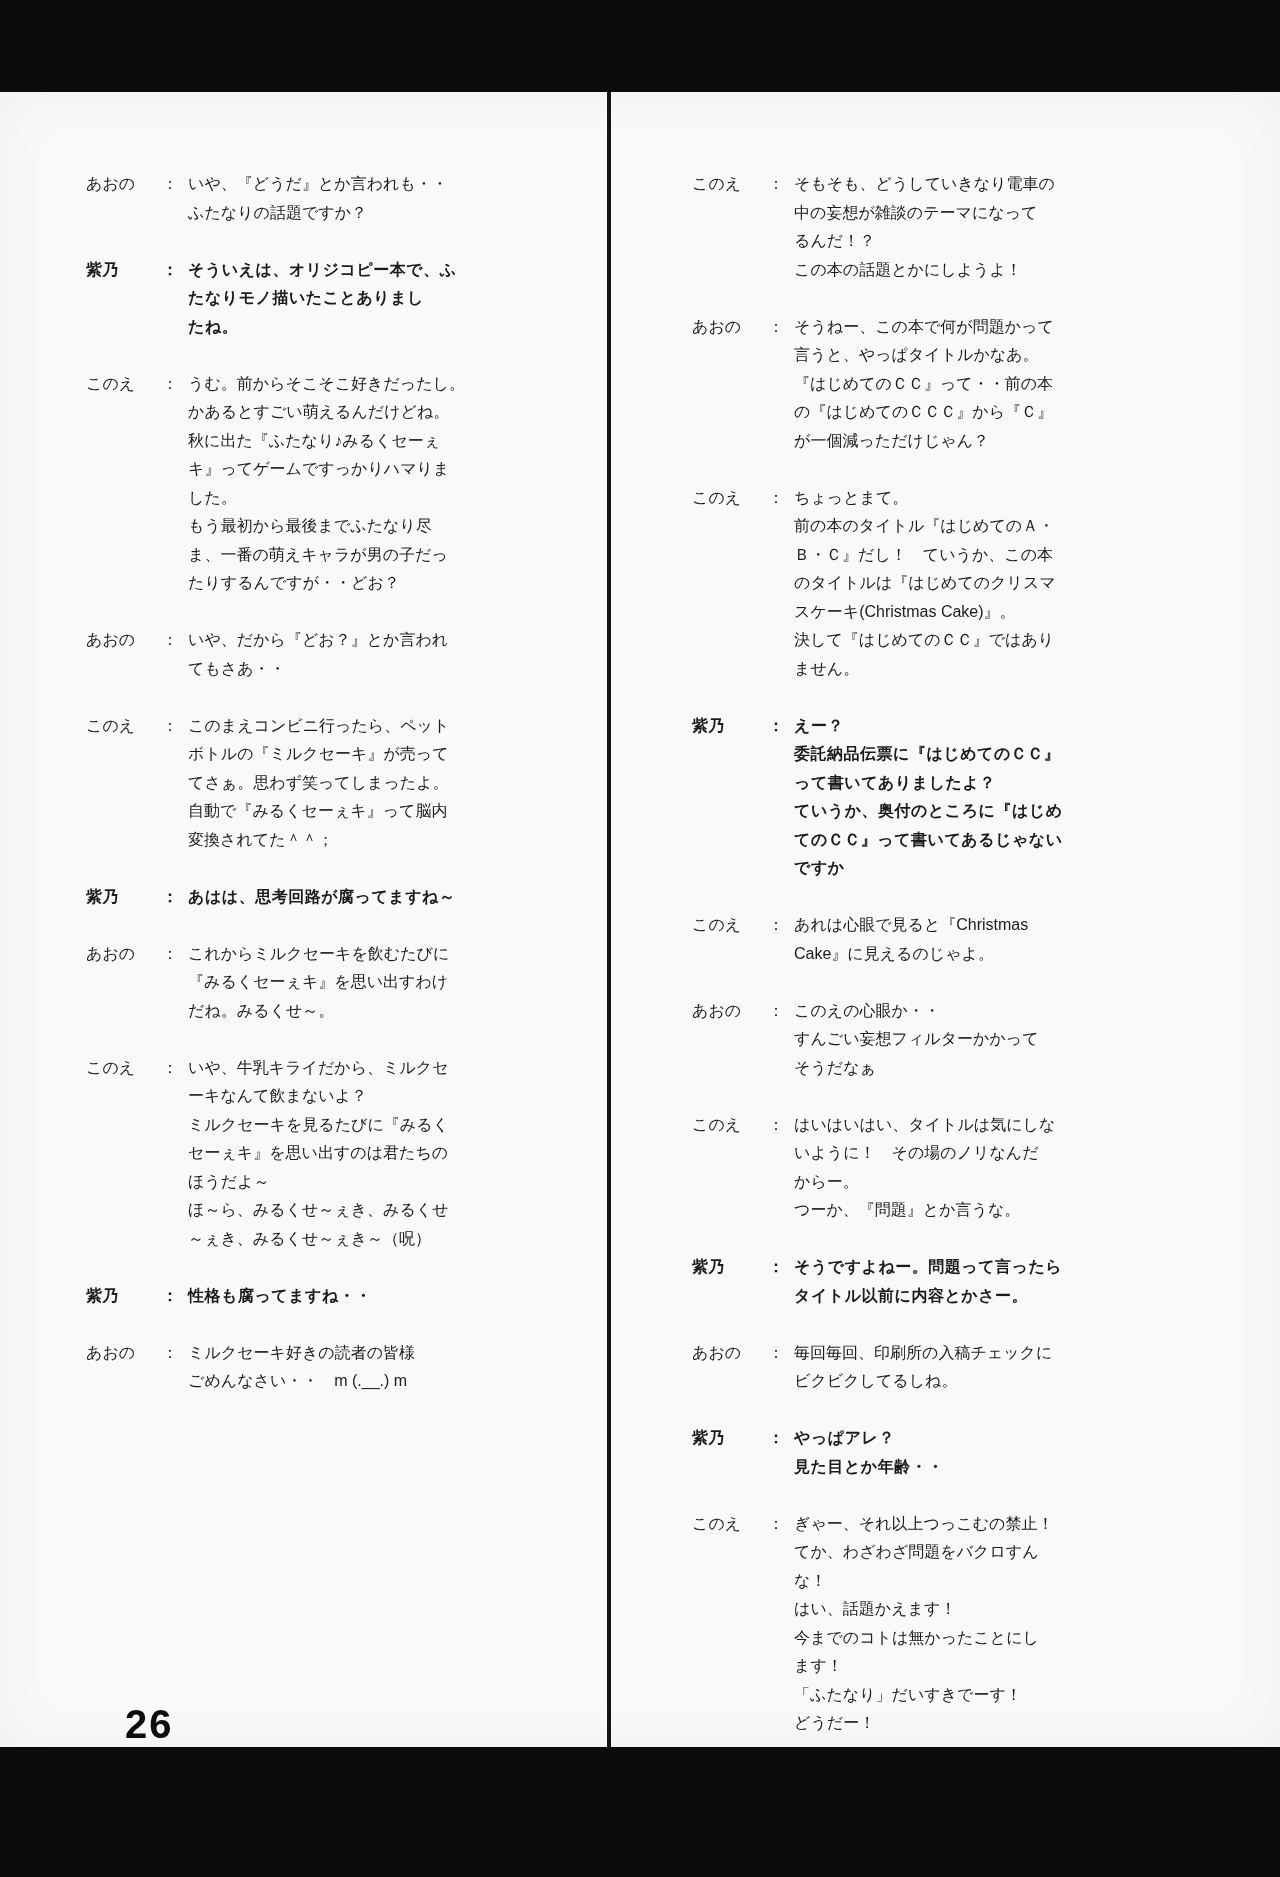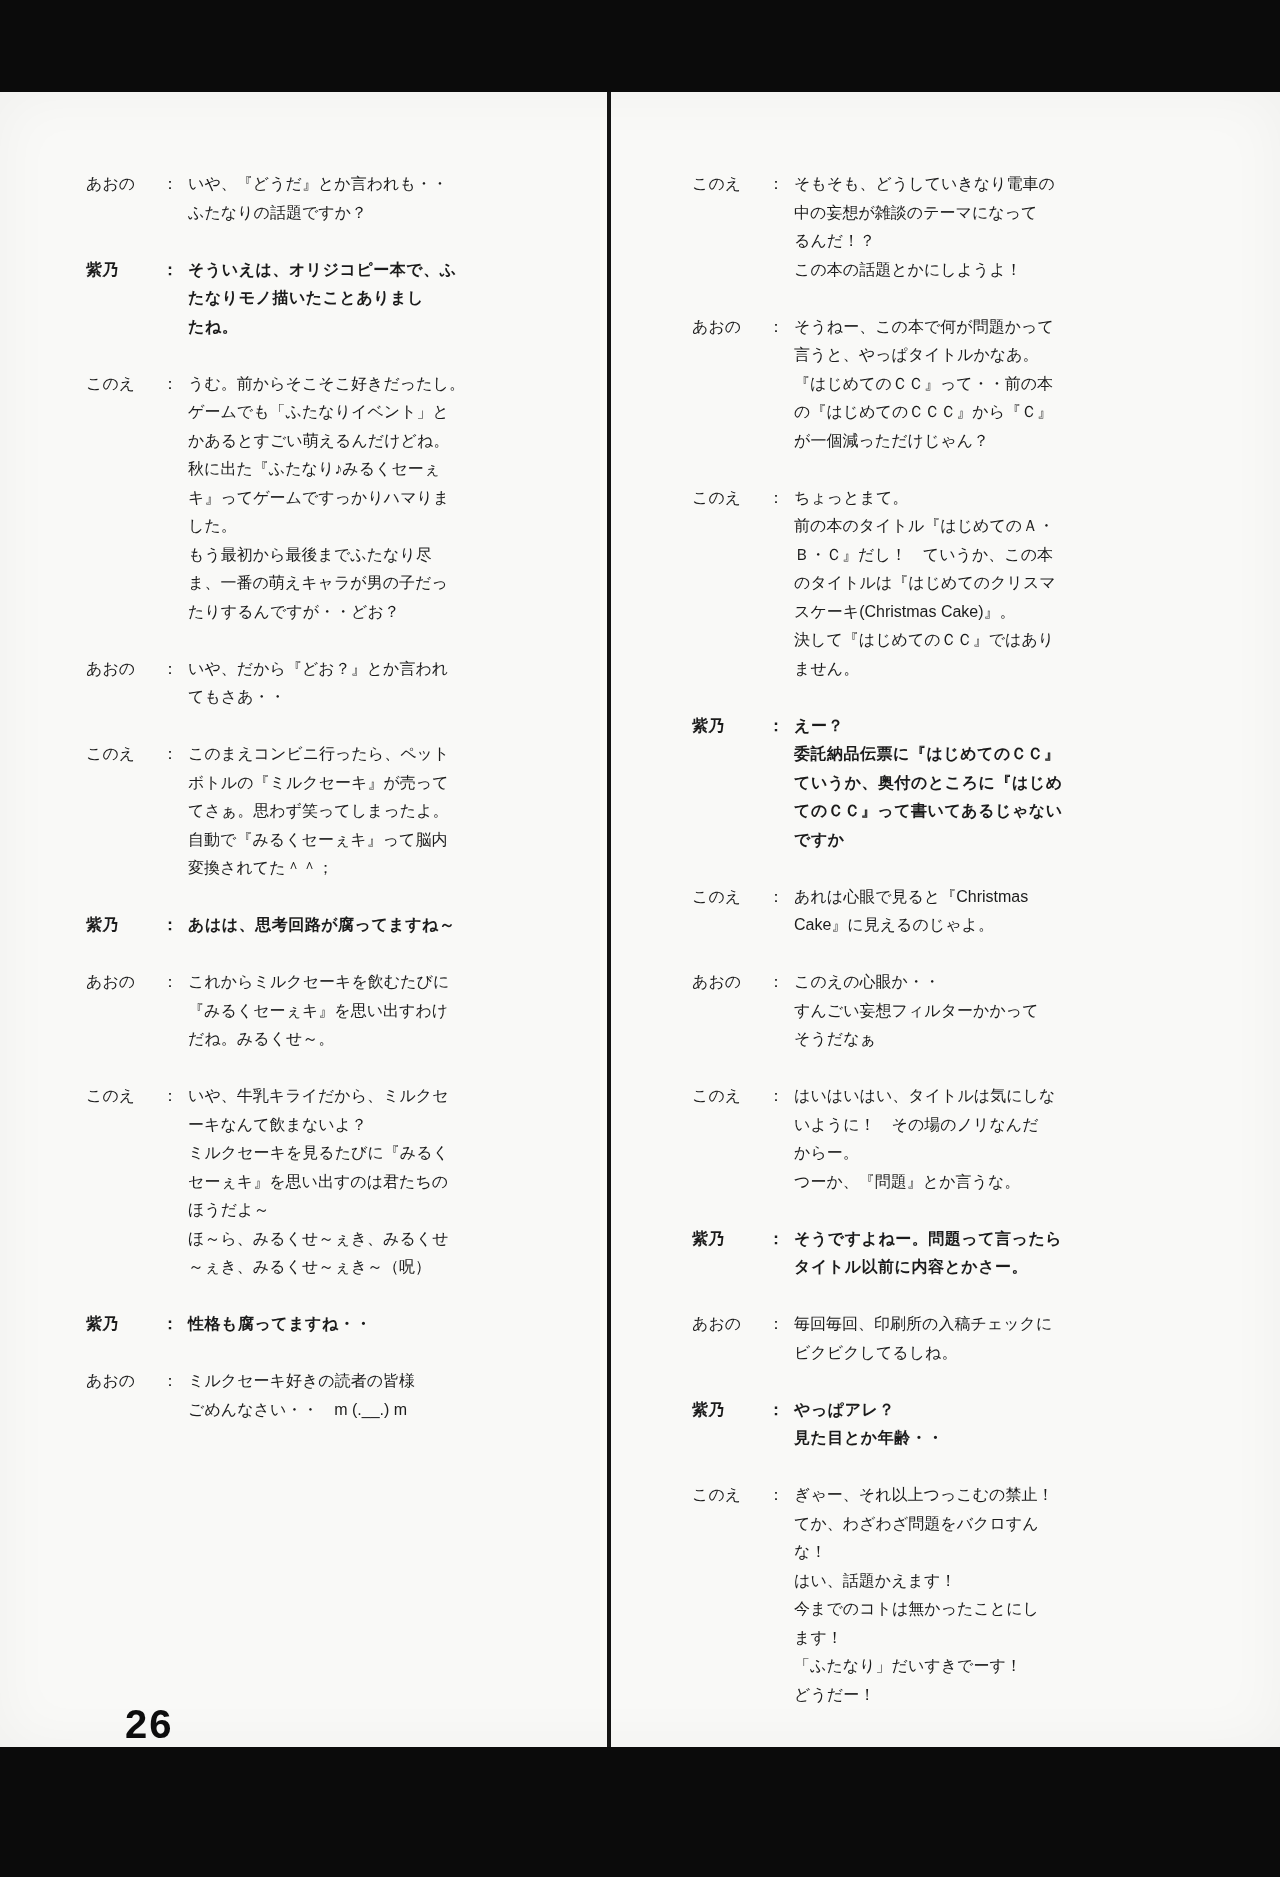--- a/index.html
+++ b/index.html
@@ -61,21 +61,20 @@
             <div class="line">そういえは、オリジコピー本で、ふ</div>
             <div class="line">たなりモノ描いたことありまし</div>
             <div class="line">たね。</div>
           </div>
         </div>
         <div class="block">
           <span class="speaker">このえ</span>
           <span class="colon">：</span>
           <div class="lines">
             <div class="line">うむ。前からそこそこ好きだったし。</div>
-            <div class="line">ゲームでも「ふたなりイベント」と</div>
             <div class="line">かあるとすごい萌えるんだけどね。</div>
             <div class="line">秋に出た『ふたなり♪みるくセーぇ</div>
             <div class="line">キ』ってゲームですっかりハマりま</div>
             <div class="line">した。</div>
             <div class="line">もう最初から最後までふたなり尽</div>
             <div class="line">ま、一番の萌えキャラが男の子だっ</div>
             <div class="line">たりするんですが・・どお？</div>
           </div>
         </div>
         <div class="block">
@@ -177,20 +176,21 @@
             <div class="line">決して『はじめてのＣＣ』ではあり</div>
             <div class="line">ません。</div>
           </div>
         </div>
         <div class="block hand">
           <span class="speaker">紫乃</span>
           <span class="colon">：</span>
           <div class="lines">
             <div class="line">えー？</div>
             <div class="line">委託納品伝票に『はじめてのＣＣ』</div>
+            <div class="line">って書いてありましたよ？</div>
             <div class="line">ていうか、奥付のところに『はじめ</div>
             <div class="line">てのＣＣ』って書いてあるじゃない</div>
             <div class="line">ですか</div>
           </div>
         </div>
         <div class="block">
           <span class="speaker">このえ</span>
           <span class="colon">：</span>
           <div class="lines">
             <div class="line">あれは心眼で見ると『Christmas</div>

